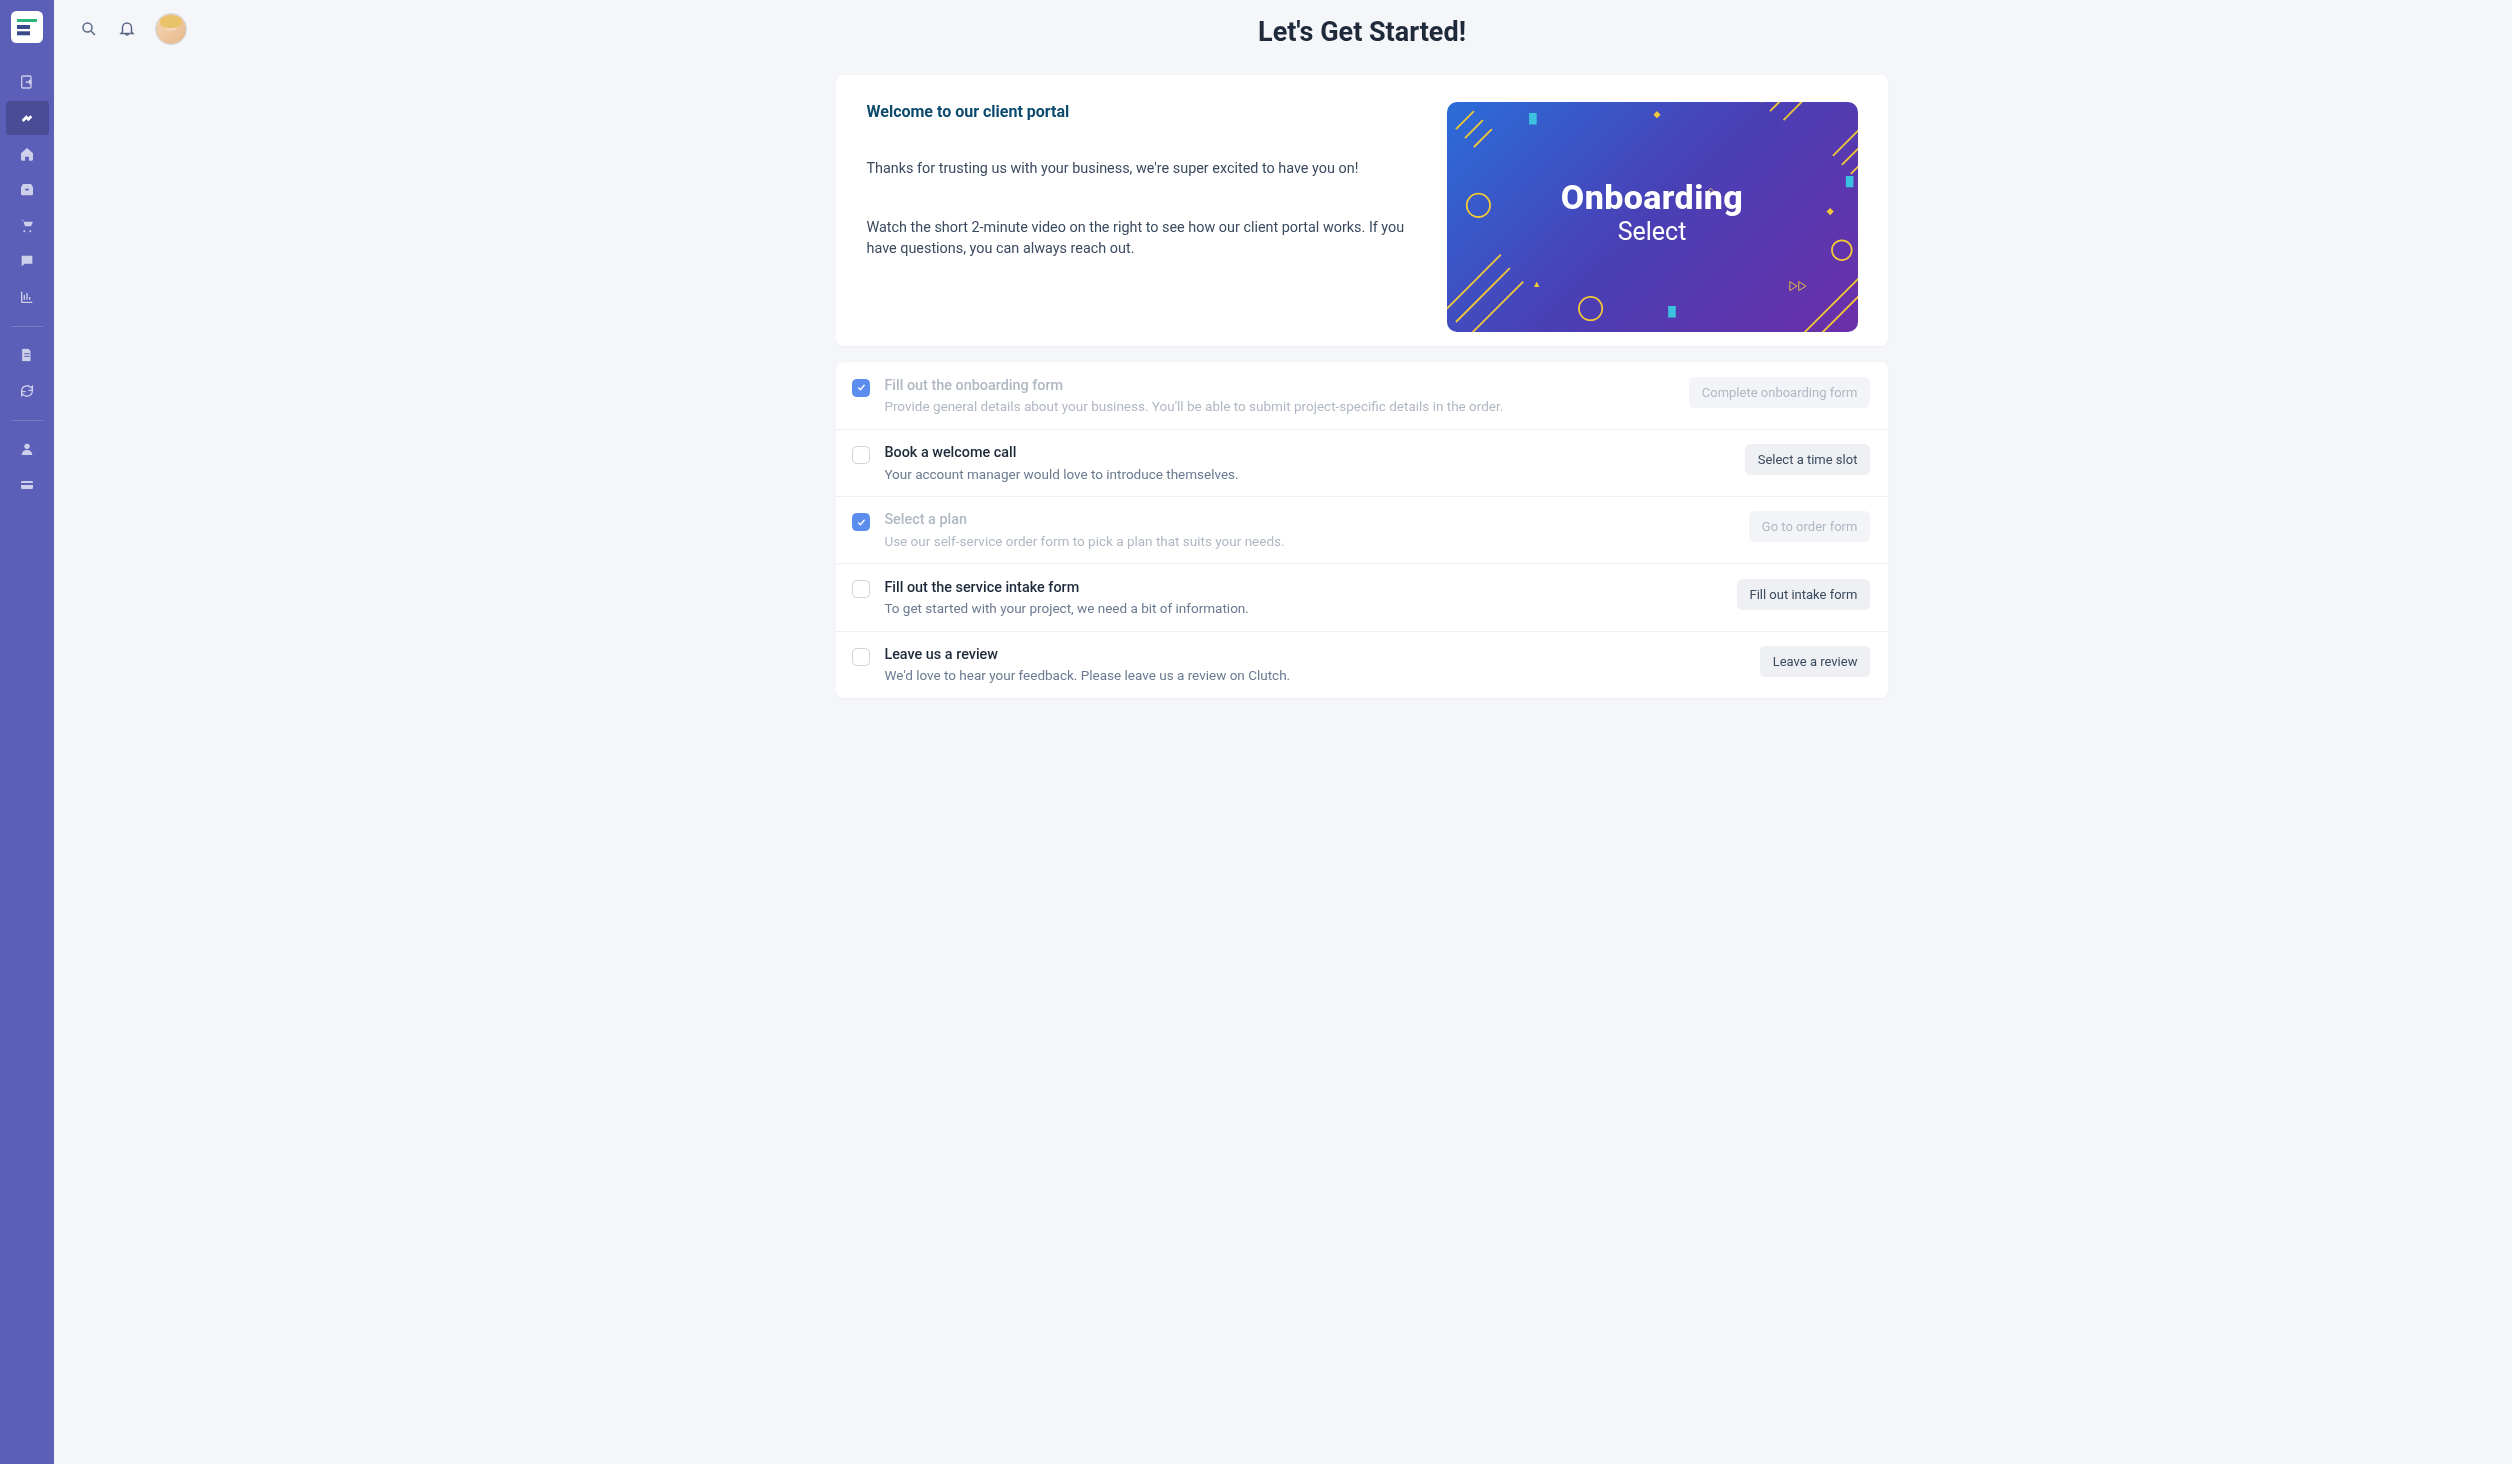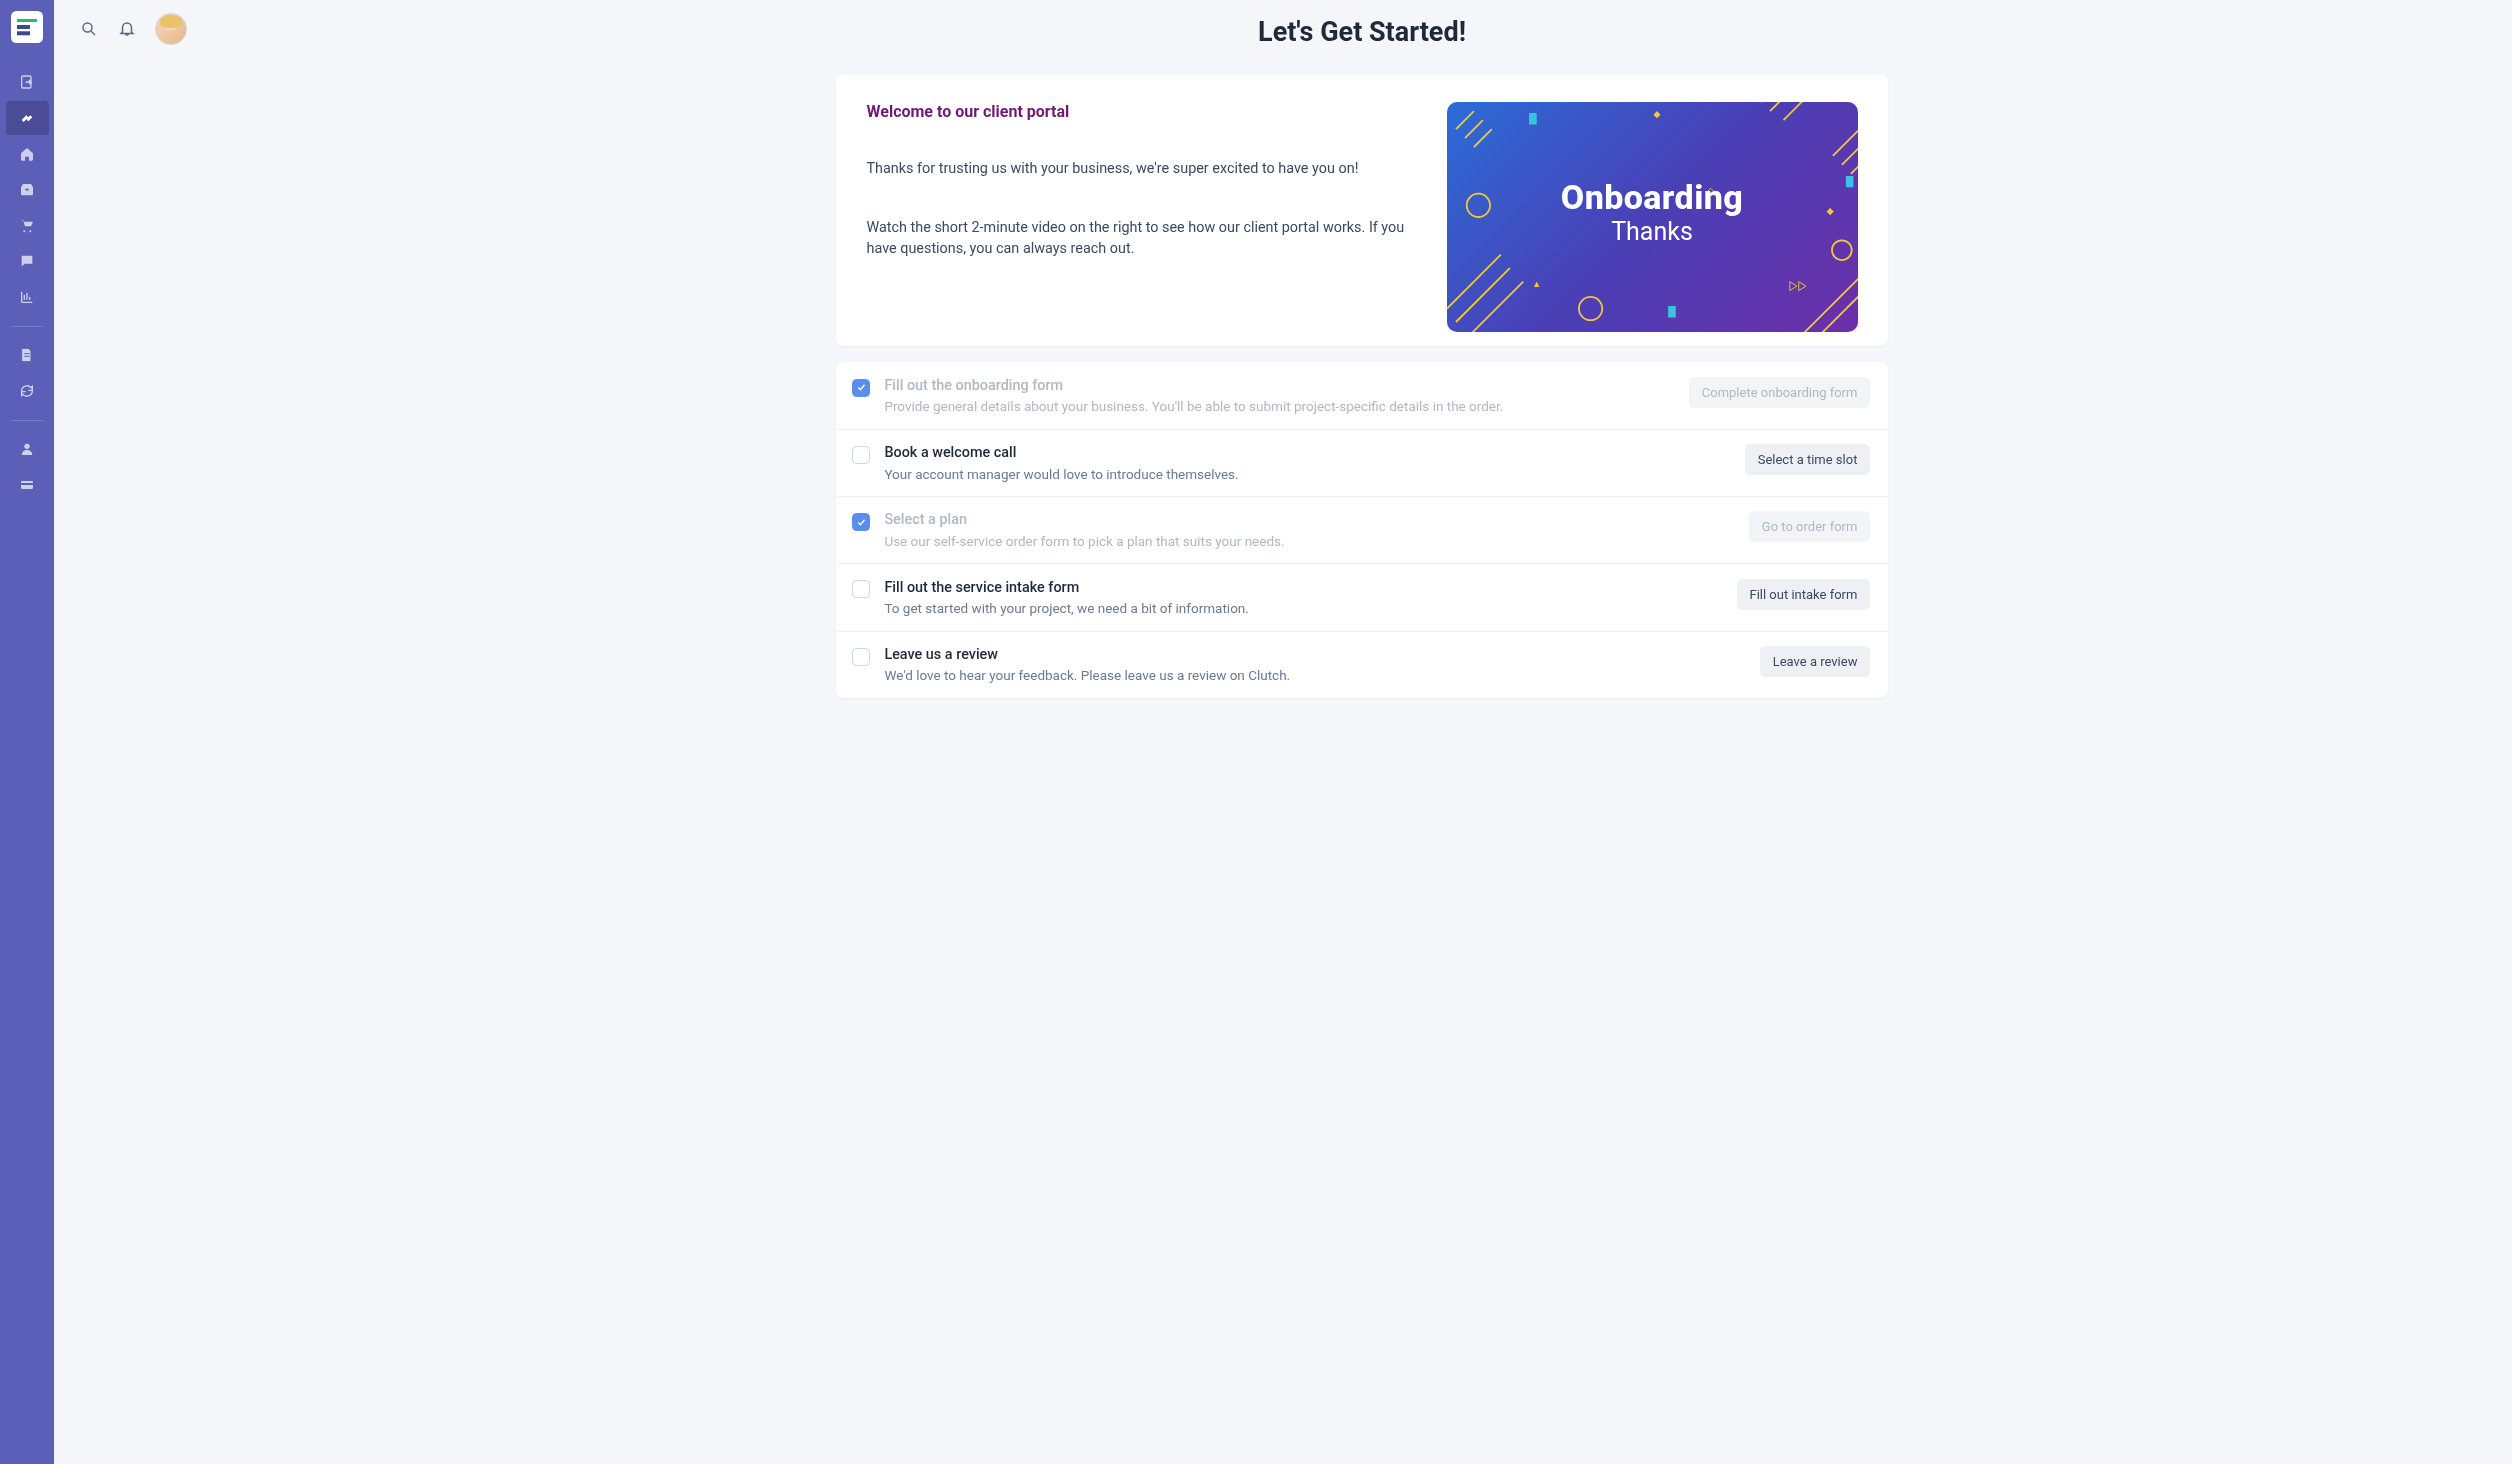--- a/index.html
+++ b/index.html
@@ -141,21 +141,21 @@
   border-radius: 7.2px;
   padding: 27px 30.5px 14.4px;
   display: flex;
   gap: 36px;
   box-shadow: 0 0.9px 1.8px rgba(0,0,0,0.04);
 }
 .welcome-text { flex: 1; }
 .welcome-heading {
   font-size: 16px;
   font-weight: 700;
-  color: #701a75;
+  color: #0c4a6e;
   margin-bottom: 12.6px;
 }
 .welcome-para {
   font-size: 14.4px;
   color: #3a4a5f;
   line-height: 1.5;
   margin-bottom: 16px;
   margin-top: 37px;
 }
 .video-thumb {
@@ -381,21 +381,21 @@
             <path d="M382 200 l8 5 -8 5z m10 0 l8 5 -8 5z" fill="none" stroke="#f0c838"></path>
           </g>
           <g fill="#3bc2e0">
             <path d="M90 20 l6 -6 6 6 -6 6z m-3 -3 l6 -6 6 6 -6 6z" transform="rotate(45 95 20)"></path>
             <path d="M245 235 l6 -6 6 6 -6 6z m-3 -3 l6 -6 6 6 -6 6z" transform="rotate(45 250 235)"></path>
             <path d="M443 90 l6 -6 6 6 -6 6z m-3 -3 l6 -6 6 6 -6 6z" transform="rotate(45 448 90)"></path>
           </g>
         </svg>
         <div class="video-title">
           <div class="l1">Onboarding</div>
-          <div class="l2">Thanks</div>
+          <div class="l2">Select</div>
         </div>
       </div>
     </div>
 
     <div class="tasks-card">
       <div class="task-row done">
         <div class="checkbox checked">
           <svg viewBox="0 0 24 24" fill="none" stroke-width="3">
               <path d="M5 12l5 5 9-11"></path>
             </svg>

